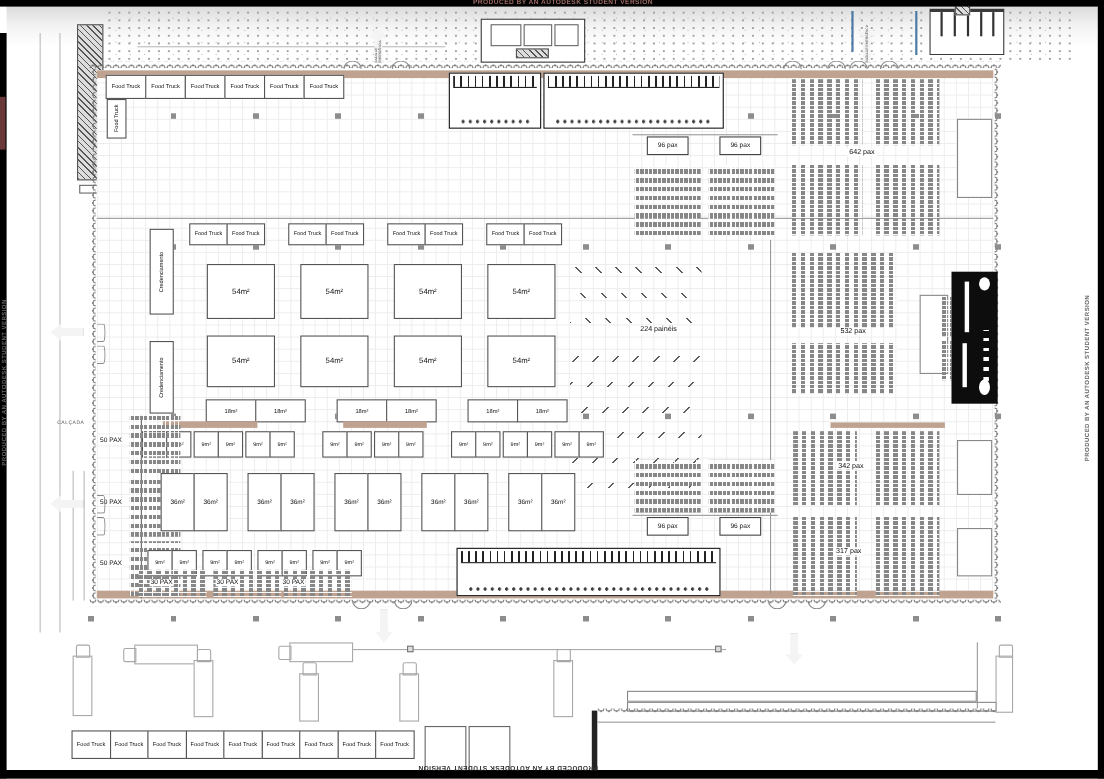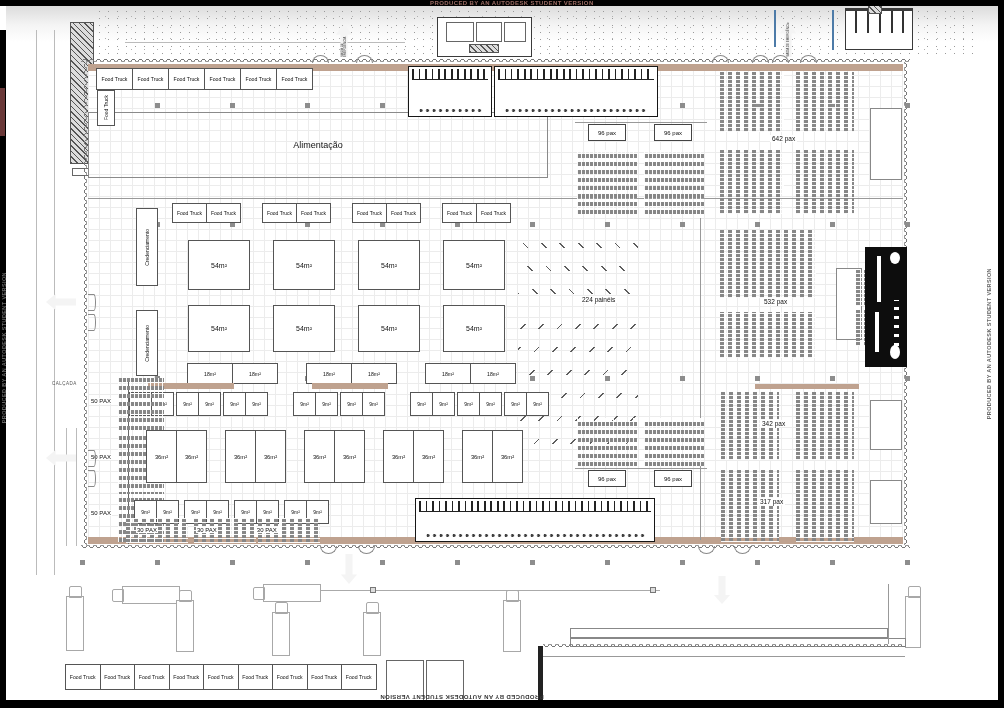--- a/index.html
+++ b/index.html
@@ -129,23 +129,20 @@
   <div class="abs scallop-v" style="left:81px;top:62px;height:483px"></div>
   <div class="abs scallop-v flip" style="left:904px;top:62px;height:483px"></div>
 
   <div class="abs postrow" style="left:155px;top:103px;width:760px"></div>
   <div class="abs postrow" style="left:155px;top:222px;width:760px"></div>
   <div class="abs postrow" style="left:155px;top:376px;width:760px"></div>
   <div class="abs line" style="left:88px;top:198px;width:815px;height:1px"></div>
   <div class="abs line" style="left:700px;top:218px;width:1px;height:322px"></div>
   <div class="abs line" style="left:128px;top:378px;width:1px;height:166px;background:#666"></div>
 
-  <div class="abs" style="left:88px;top:112px;width:460px;height:66px;border:1px solid #8a8a8a;display:flex;align-items:center;justify-content:center">
-    <span style="font-size:9px">Alimentação</span>
-  </div>
 
   <div class="row ft" style="left:97px;top:68px">
       <div class="cell">Food Truck</div>
       <div class="cell">Food Truck</div>
       <div class="cell">Food Truck</div>
       <div class="cell">Food Truck</div>
       <div class="cell">Food Truck</div>
       <div class="cell">Food Truck</div>
     </div>
   <div class="abs cell" style="left:97px;top:90px;width:18px;height:36px;margin:0">

